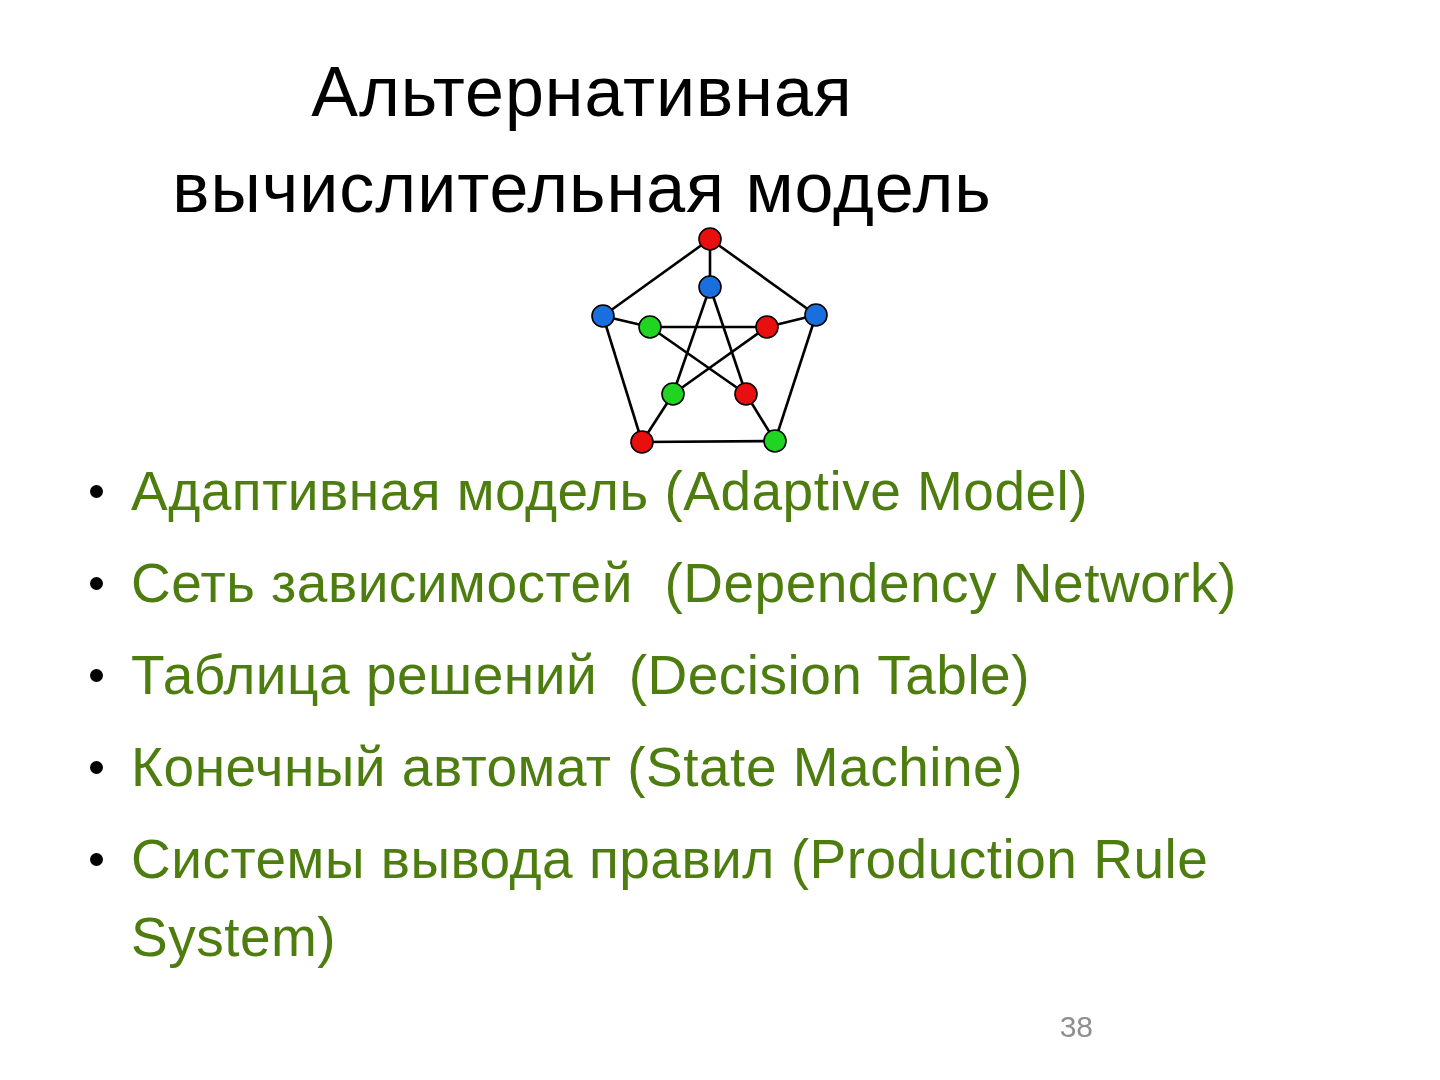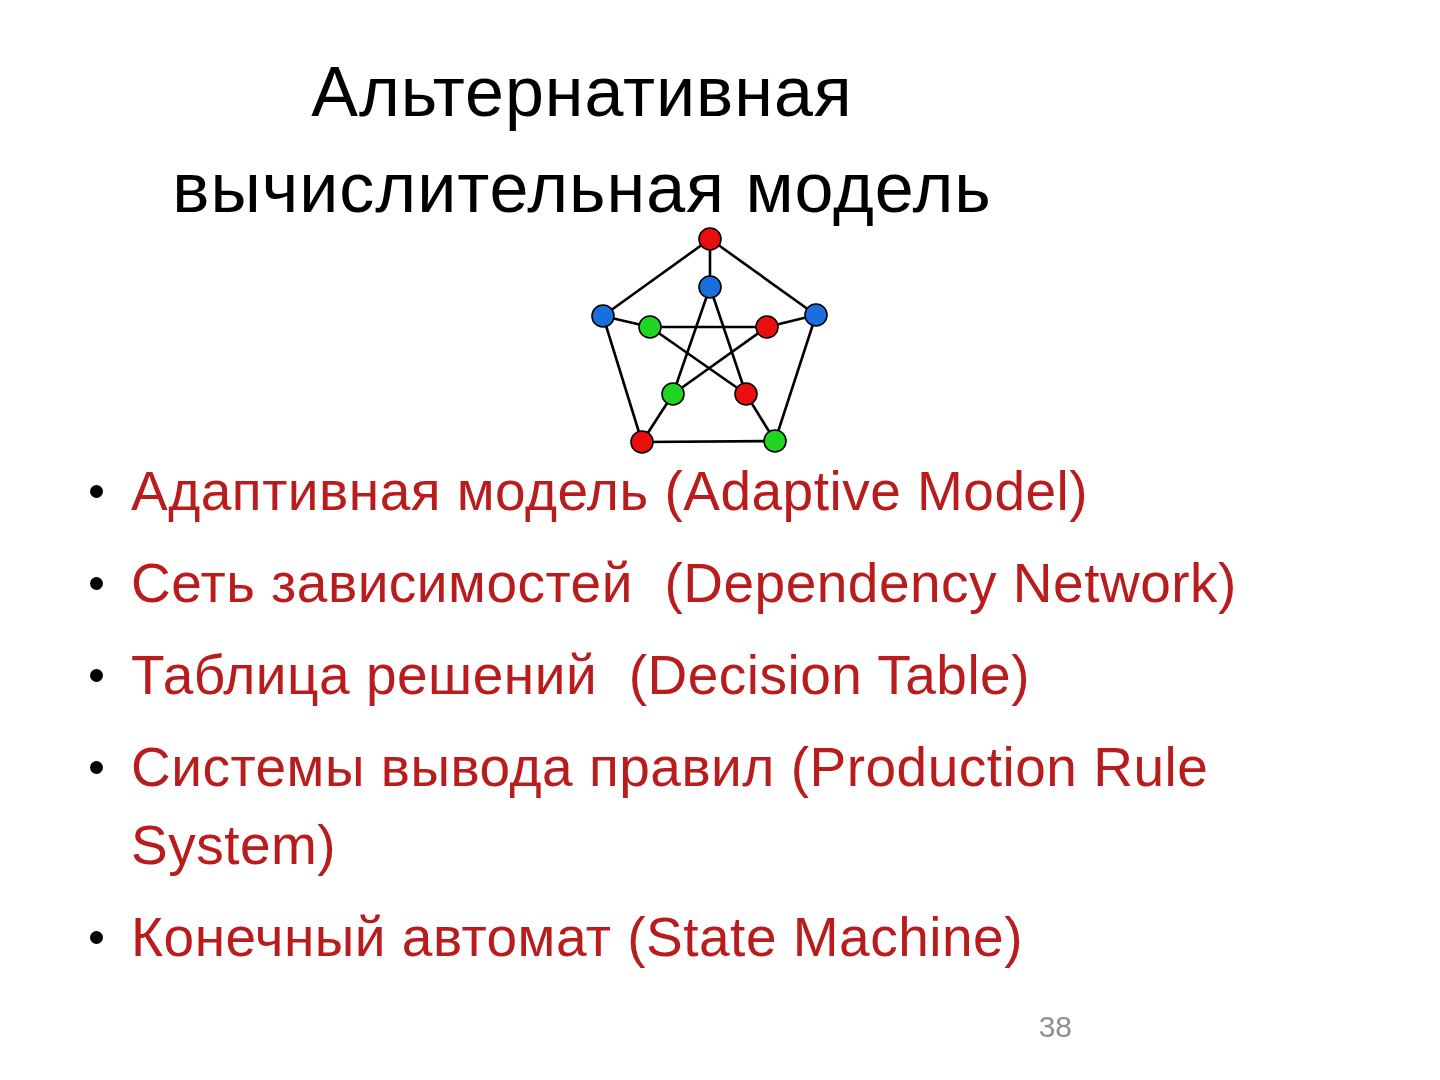--- a/index.html
+++ b/index.html
@@ -56,27 +56,27 @@
     width: 13px;
     height: 13px;
     margin: 33px 28px 0 2px;
     border-radius: 50%;
     background: #000000;
   }
   .btext {
     font-size: 55px;
     line-height: 78px;
     letter-spacing: 0.5px;
-    color: #b91c1c;
+    color: #4d7c0f;
     white-space: pre-wrap;
   }
   .pagenum {
     position: absolute;
     top: 1012px;
-    right: 92px;
+    right: 71px;
     font-size: 30px;
     line-height: 30px;
     color: #8f8f8f;
   }
 </style>
 </head>
 <body>
 
 <div class="slide">
 
@@ -118,23 +118,23 @@
     <li class="bullet">
       <span class="dot"></span>
       <span class="btext">Сеть зависимостей  (Dependency Network)</span>
     </li>
     <li class="bullet">
       <span class="dot"></span>
       <span class="btext">Таблица решений  (Decision Table)</span>
     </li>
     <li class="bullet">
       <span class="dot"></span>
-      <span class="btext">Системы вывода правил (Production Rule System)</span>
+      <span class="btext">Конечный автомат (State Machine)</span>
     </li>
     <li class="bullet">
       <span class="dot"></span>
-      <span class="btext">Конечный автомат (State Machine)</span>
+      <span class="btext">Системы вывода правил (Production Rule System)</span>
     </li>
   </ul>
 
   <div class="pagenum">38</div>
 
 </div>
 
 </body></html>

